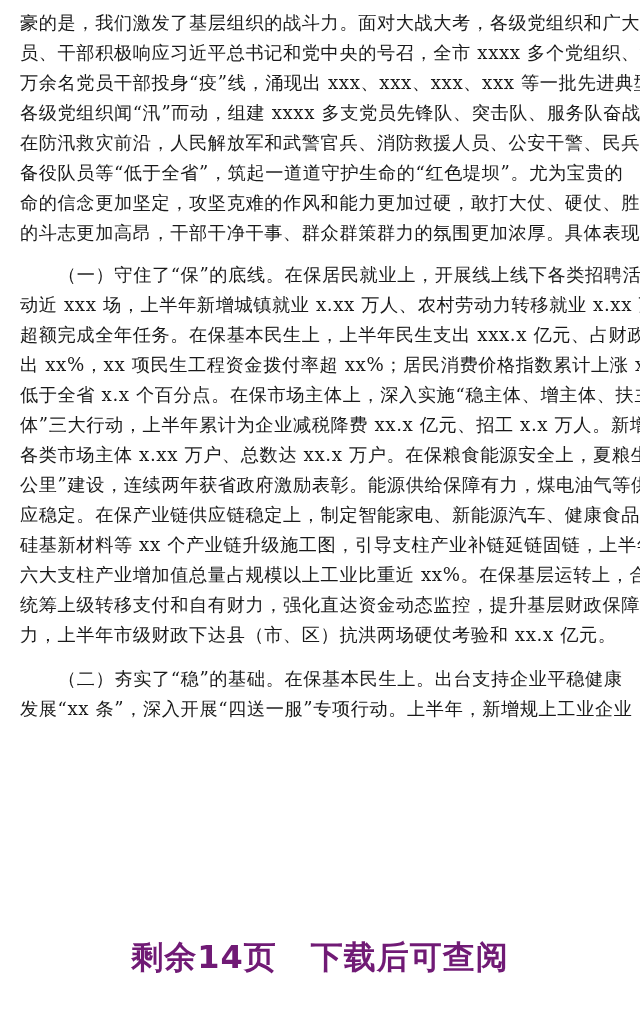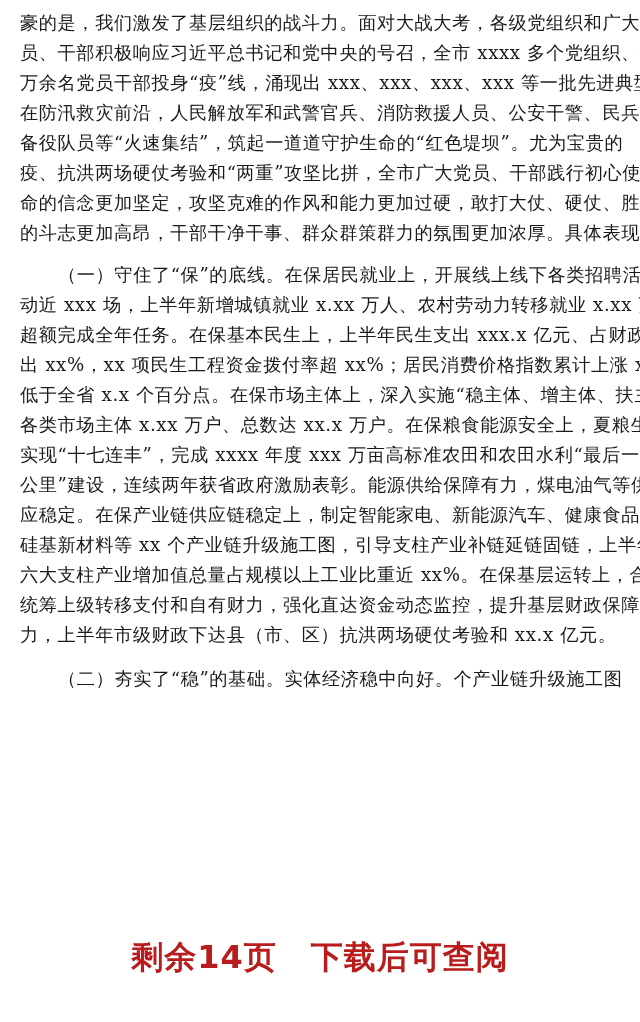--- a/index.html
+++ b/index.html
@@ -45,61 +45,62 @@
     }
     .banner {
       position: absolute;
       left: 0;
       width: 640px;
       top: 936px;
       text-align: center;
       font-family: "DejaVu Sans", "Liberation Sans", sans-serif;
       font-weight: bold;
       font-size: 32px;
-      color: #b91c1c;
+      color: #701a75;
       letter-spacing: 1px;
     }
     .banner .gap {
       display: inline-block;
       width: 34px;
     }
   </style>
 </head>
 <body>
 
 <div class="page">
 
   <div class="para p1">
     <div class="line">豪的是，我们激发了基层组织的战斗力。面对大战大考，各级党组织和广大党</div>
     <div class="line">员、干部积极响应习近平总书记和党中央的号召，全市 xxxx 多个党组织、xx.x</div>
     <div class="line">万余名党员干部投身“疫”线，涌现出 xxx、xxx、xxx、xxx 等一批先进典型；</div>
+    <div class="line">各级党组织闻“汛”而动，组建 xxxx 多支党员先锋队、突击队、服务队奋战</div>
     <div class="line">在防汛救灾前沿，人民解放军和武警官兵、消防救援人员、公安干警、民兵预</div>
-    <div class="line">备役队员等“火速集结”，筑起一道道守护生命的“红色堤坝”。尤为宝贵的</div>
-    <div class="line">疫、抗洪两场硬仗考验和“两重”攻坚比拼，全市广大党员、干部践行初心使</div>
+    <div class="line">备役队员等“低于全省”，筑起一道道守护生命的“红色堤坝”。尤为宝贵的</div>
     <div class="line">命的信念更加坚定，攻坚克难的作风和能力更加过硬，敢打大仗、硬仗、胜仗</div>
     <div class="line last">的斗志更加高昂，干部干净干事、群众群策群力的氛围更加浓厚。具体表现在：</div>
   </div>
 
   <div class="para p2">
     <div class="line indent">（一）守住了“保”的底线。在保居民就业上，开展线上线下各类招聘活</div>
     <div class="line">动近 xxx 场，上半年新增城镇就业 x.xx 万人、农村劳动力转移就业 x.xx 万人，</div>
     <div class="line">超额完成全年任务。在保基本民生上，上半年民生支出 xxx.x 亿元、占财政支</div>
     <div class="line">出 xx%，xx 项民生工程资金拨付率超 xx%；居民消费价格指数累计上涨 x.x%、</div>
     <div class="line">低于全省 x.x 个百分点。在保市场主体上，深入实施“稳主体、增主体、扶主</div>
+    <div class="line">体”三大行动，上半年累计为企业减税降费 xx.x 亿元、招工 x.x 万人。新增</div>
     <div class="line">各类市场主体 x.xx 万户、总数达 xx.x 万户。在保粮食能源安全上，夏粮生产</div>
-    <div class="line">实现“十七连丰”，完成 xxxx 年度 xxx 万亩高标准农田和农田水利“最后一</div>
     <div class="line">公里”建设，连续两年获省政府激励表彰。能源供给保障有力，煤电油气等供</div>
     <div class="line">应稳定。在保产业链供应链稳定上，制定智能家电、新能源汽车、健康食品、</div>
     <div class="line">硅基新材料等 xx 个产业链升级施工图，引导支柱产业补链延链固链，上半年，</div>
     <div class="line">六大支柱产业增加值总量占规模以上工业比重近 xx%。在保基层运转上，合理</div>
     <div class="line">统筹上级转移支付和自有财力，强化直达资金动态监控，提升基层财政保障能</div>
     <div class="line last">力，上半年市级财政下达县（市、区）抗洪两场硬仗考验和 xx.x 亿元。</div>
   </div>
 
   <div class="para p3">
-    <div class="line indent">（二）夯实了“稳”的基础。实体经济稳中向好。个产业链升级施工图</div>
+    <div class="line indent">（二）夯实了“稳”的基础。在保基本民生上。出台支持企业平稳健康</div>
+    <div class="line">发展“xx 条”，深入开展“四送一服”专项行动。上半年，新增规上工业企业</div>
   </div>
 
 </div>
 
 <div class="banner">
   <span>剩余14页</span><span class="gap"></span><span>下载后可查阅</span>
 </div>
 
 </body></html>

